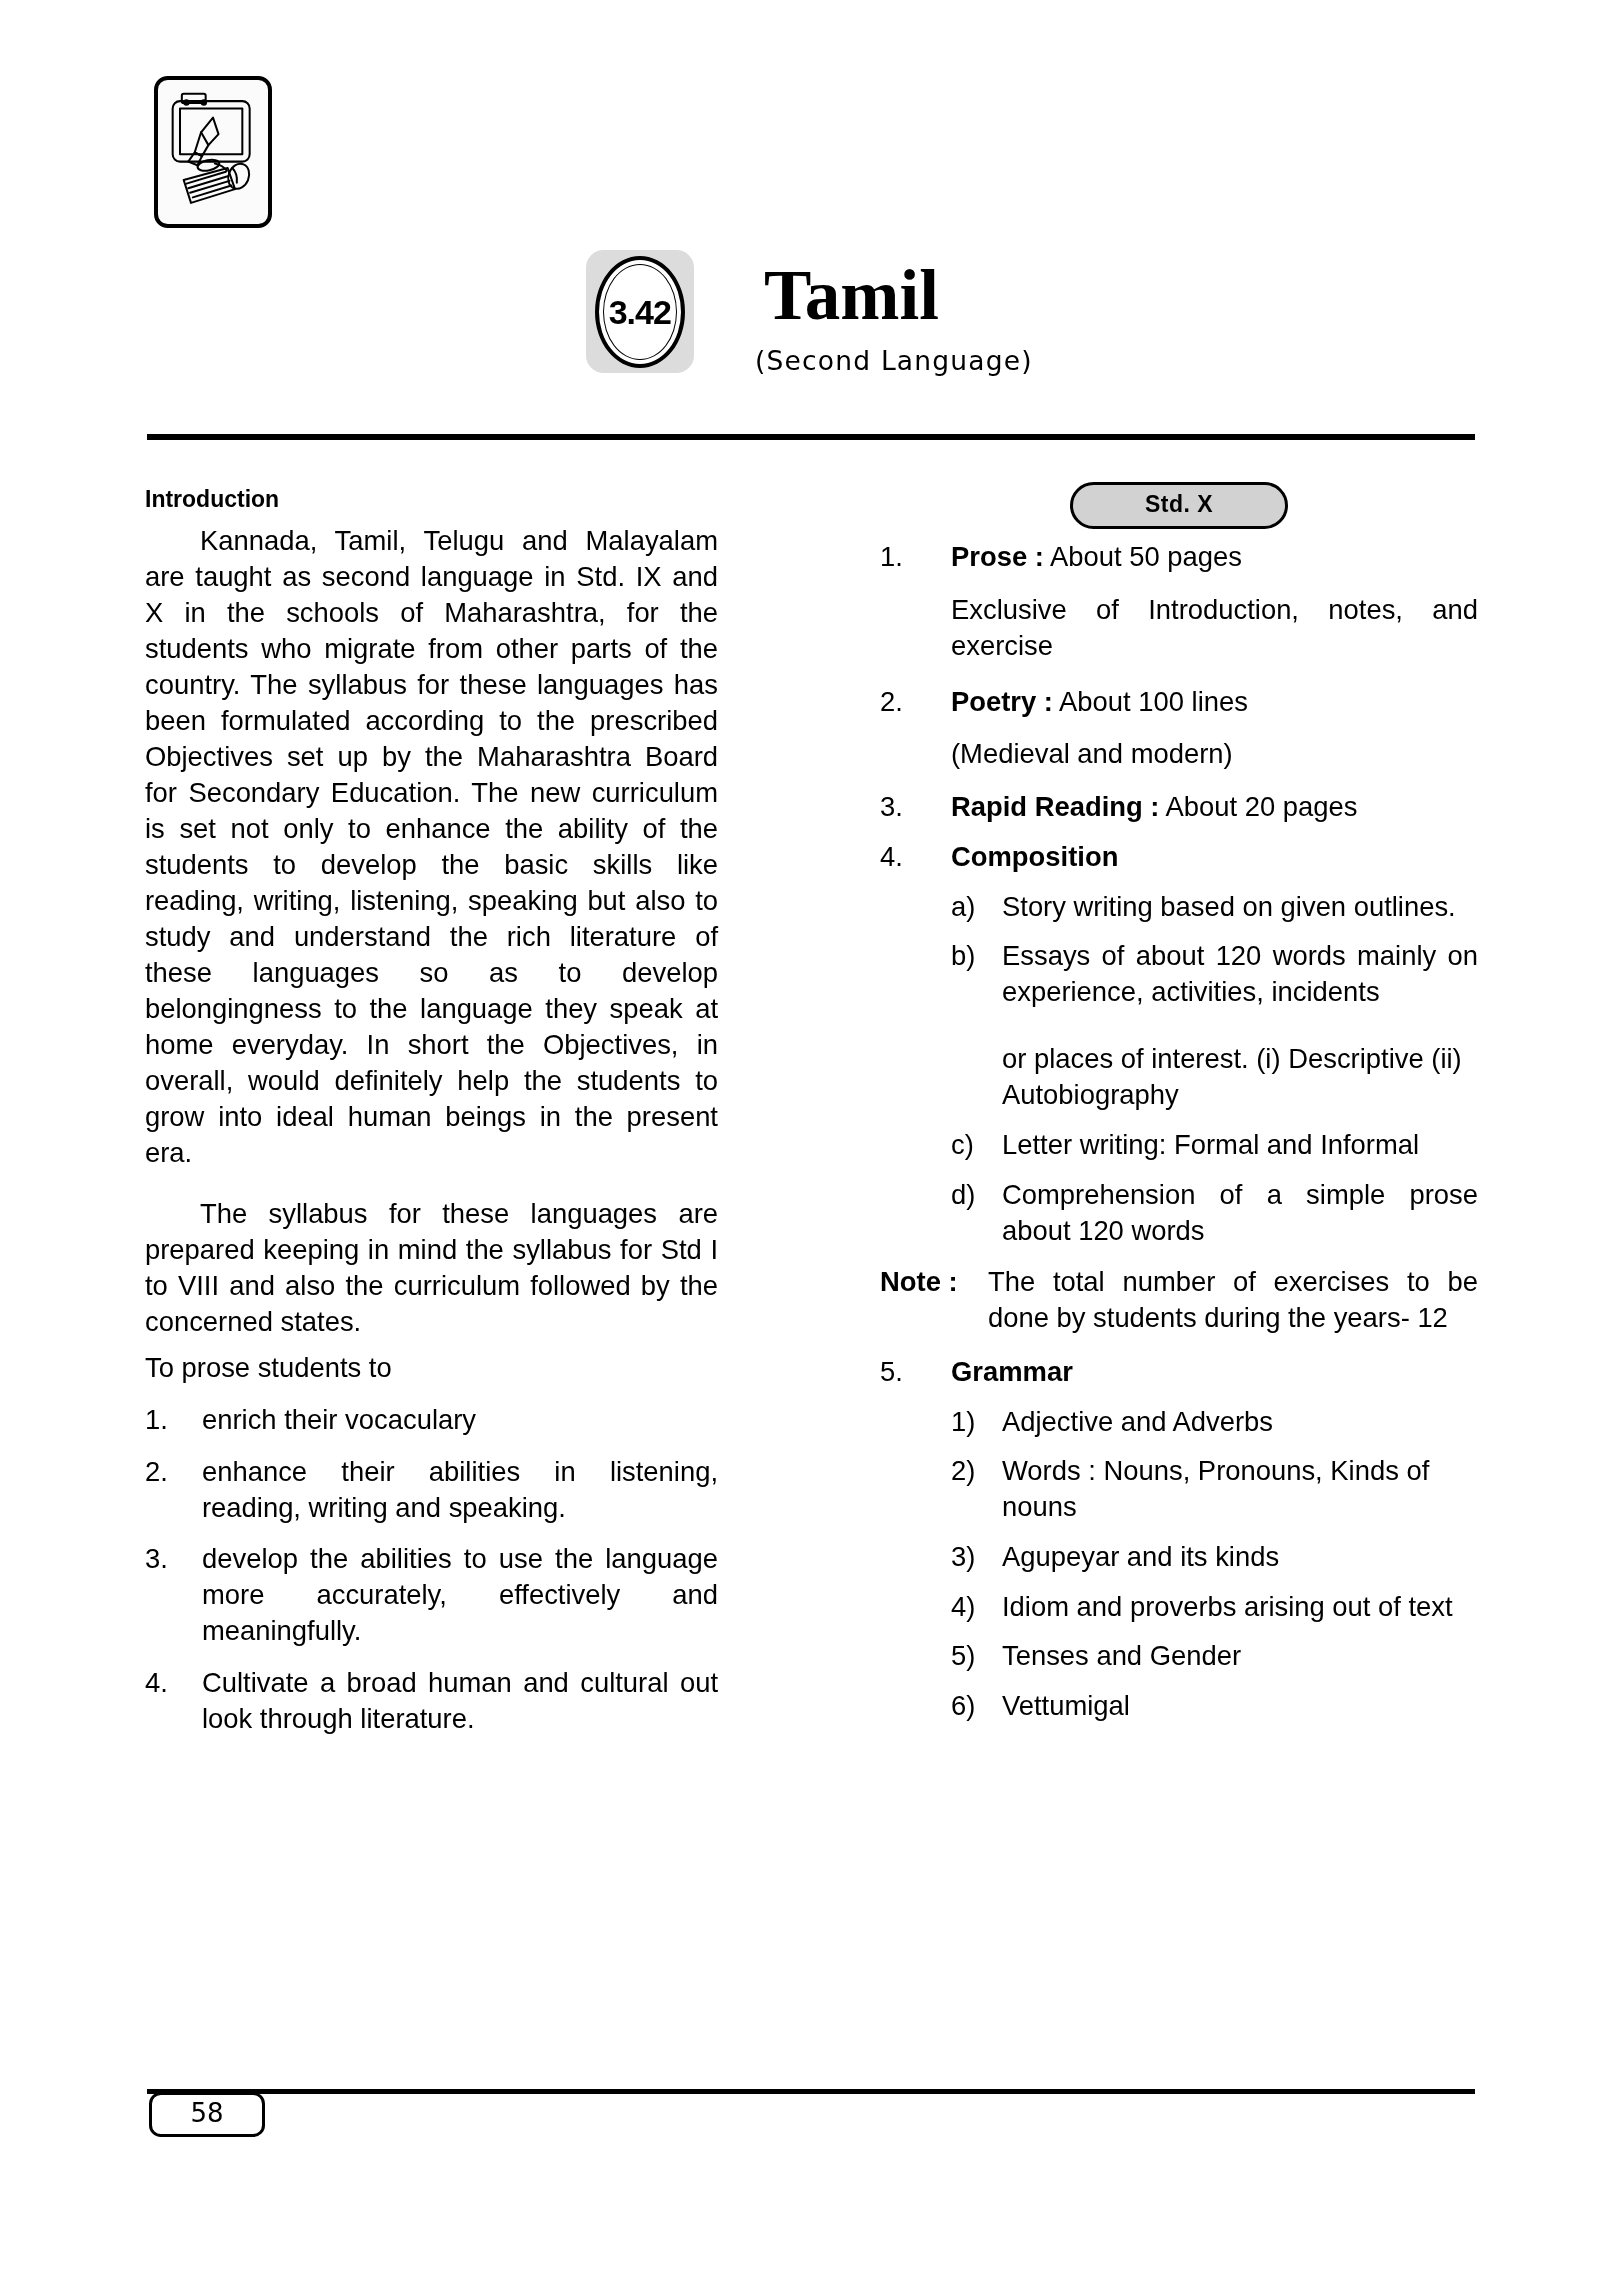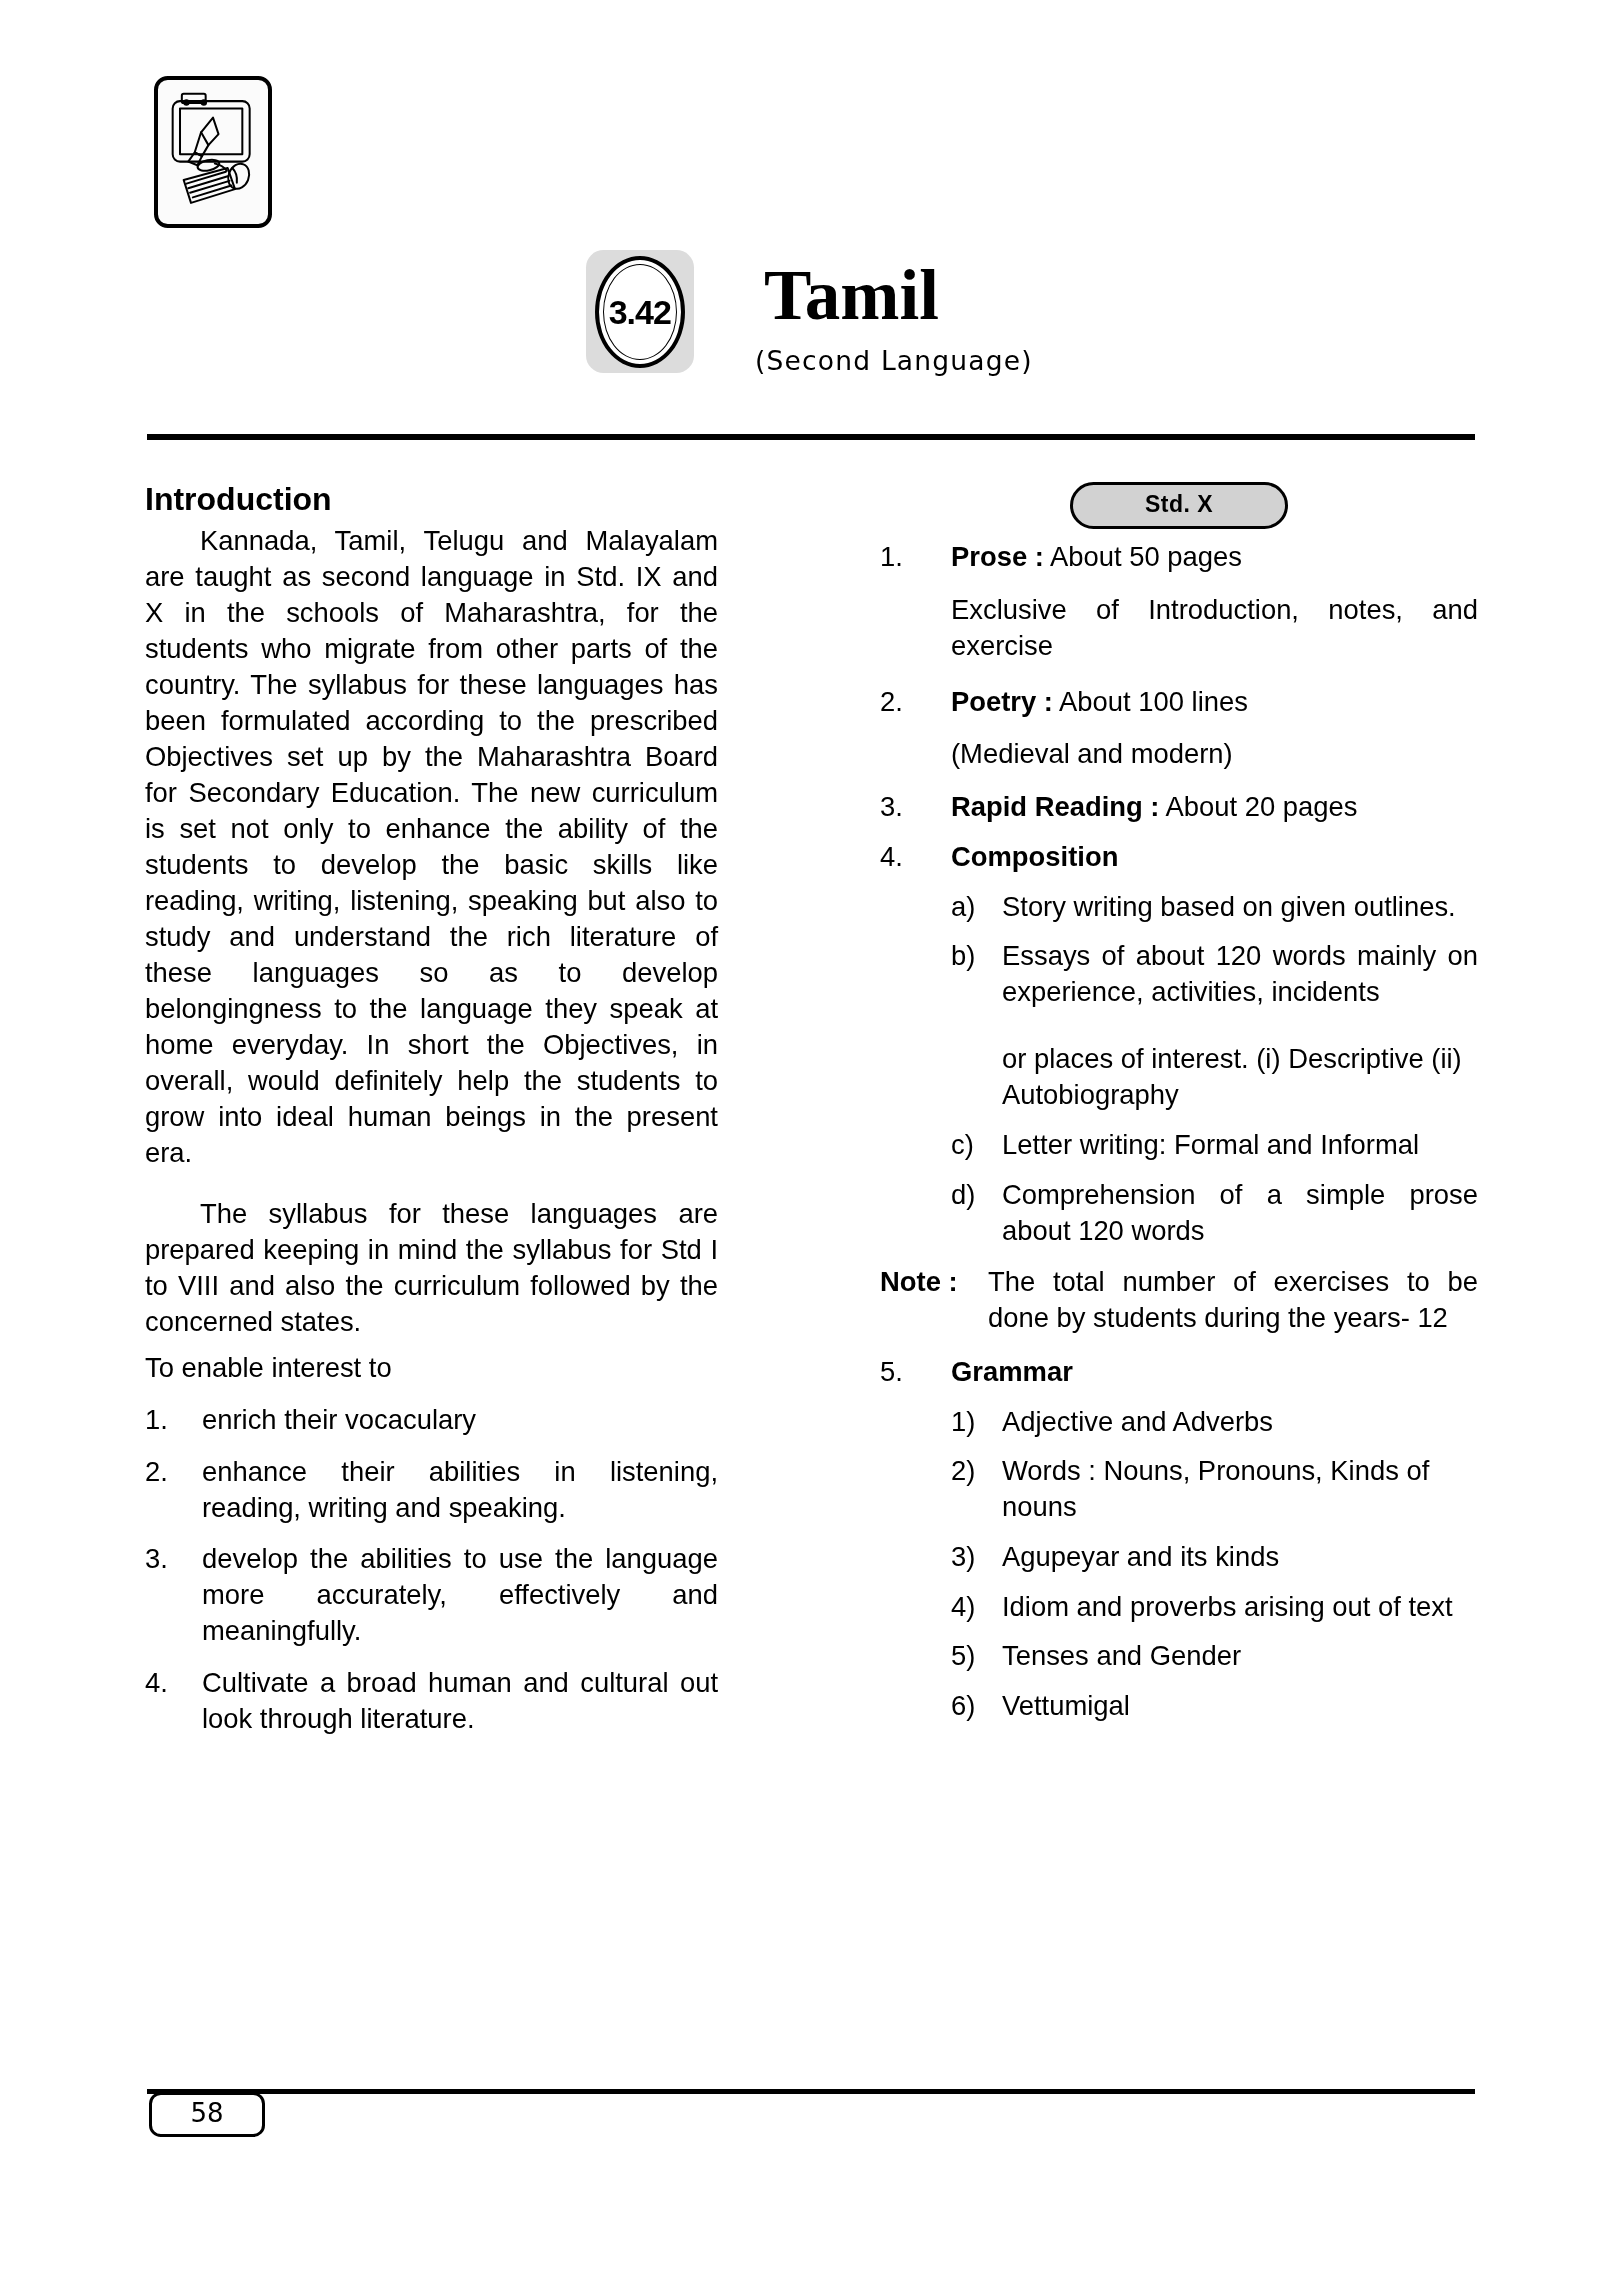--- a/index.html
+++ b/index.html
@@ -117,21 +117,21 @@
     left: 145px;
     width: 573px;
   }
   .col-right {
     left: 880px;
     width: 598px;
   }
 
   .sec-head {
     font-weight: bold;
-    font-size: 32px;
+    font-size: 23px;
     margin: 0 0 5.9px 0;
     line-height: 35px;
   }
   p.body {
     margin: 0 0 0 0;
     text-align: justify;
     text-justify: inter-word;
     hyphens: none;
   }
   p.body.indent { text-indent: 55px; }
@@ -266,21 +266,21 @@
 
   <div class="col col-left">
 
     <div class="sec-head">Introduction</div>
 
     <p class="body indent">Kannada, Tamil, Telugu and Malayalam are taught as second language in Std.   IX and X in the schools of Maharashtra, for the students who migrate from other parts of the country. The syllabus for these languages has been formulated according to the prescribed Objectives set up by the Maharashtra Board for Secondary Education. The new curriculum is set not only to enhance the ability of the students to develop the basic skills like reading, writing, listening, speaking but also to study and understand the rich literature of these languages so as to develop belongingness to the language they speak at home everyday. In short the Objectives, in overall, would definitely help the students to grow into ideal human beings in the present era.</p>
 
     <p class="body indent gap">The syllabus for these languages are prepared keeping in mind the syllabus for Std I to VIII and also the curriculum followed by the concerned states.</p>
 
 
-    <div class="plain-line" style="margin-top:9.8px;">To enable interest to</div>
+    <div class="plain-line" style="margin-top:9.8px;">To prose students to</div>
 
     <div class="row">
       <div class="marker">1.</div>
       <div class="content nojust">enrich their vocaculary</div>
     </div>
     <div class="row">
       <div class="marker">2.</div>
       <div class="content">enhance their abilities in listening, reading, writing and speaking.</div>
     </div>
     <div class="row">

